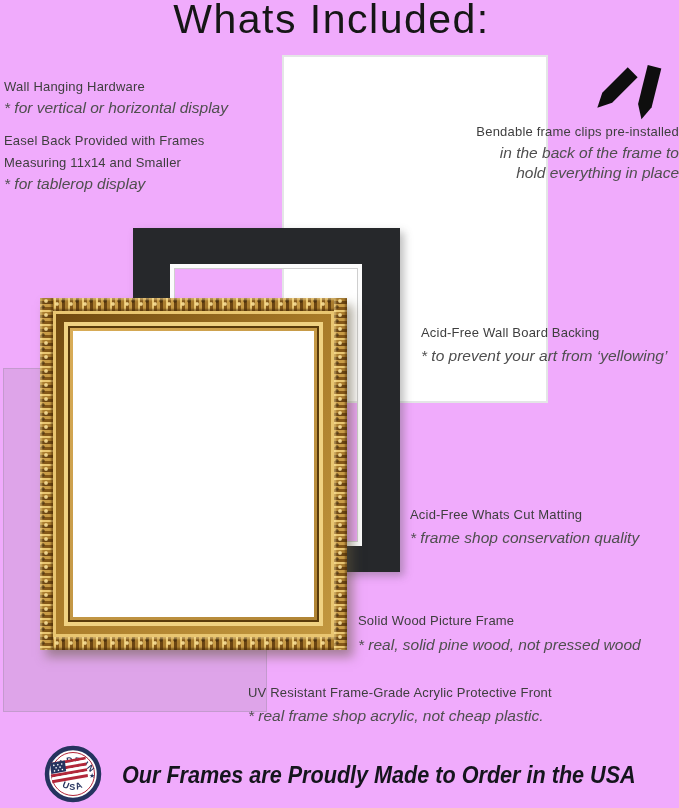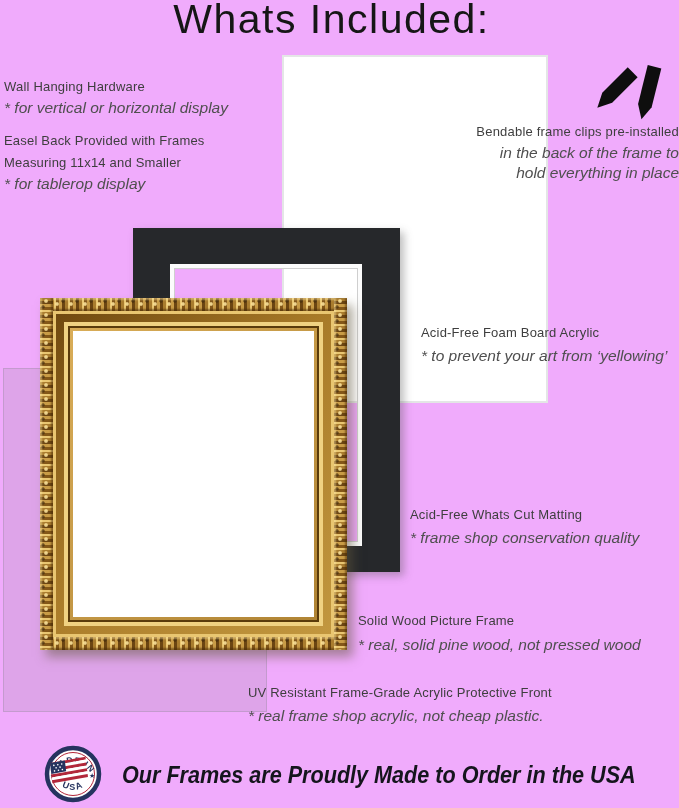--- a/index.html
+++ b/index.html
@@ -118,21 +118,21 @@
     <div class="n nowrap">* for tablerop display</div>
   </div>
 
   <div class="lbl right" style="right:0px;top:121px;">
     <div class="h nowrap">Bendable frame clips pre-installed</div>
     <div class="n nowrap">in the back of the frame to</div>
     <div class="n nowrap">hold everything in place</div>
   </div>
 
   <div class="lbl" style="left:421px;top:322px;">
-    <div class="h nowrap" style="margin-bottom:2px;">Acid-Free Foam Board Acrylic</div>
+    <div class="h nowrap" style="margin-bottom:2px;">Acid-Free Wall Board Backing</div>
     <div class="n nowrap">* to prevent your art from ‘yellowing’</div>
   </div>
 
   <div class="lbl" style="left:410px;top:504px;">
     <div class="h nowrap" style="margin-bottom:2px;">Acid-Free Whats Cut Matting</div>
     <div class="n nowrap">* frame shop conservation quality</div>
   </div>
 
   <div class="lbl" style="left:358px;top:610px;">
     <div class="h nowrap" style="margin-bottom:3px;">Solid Wood Picture Frame</div>

